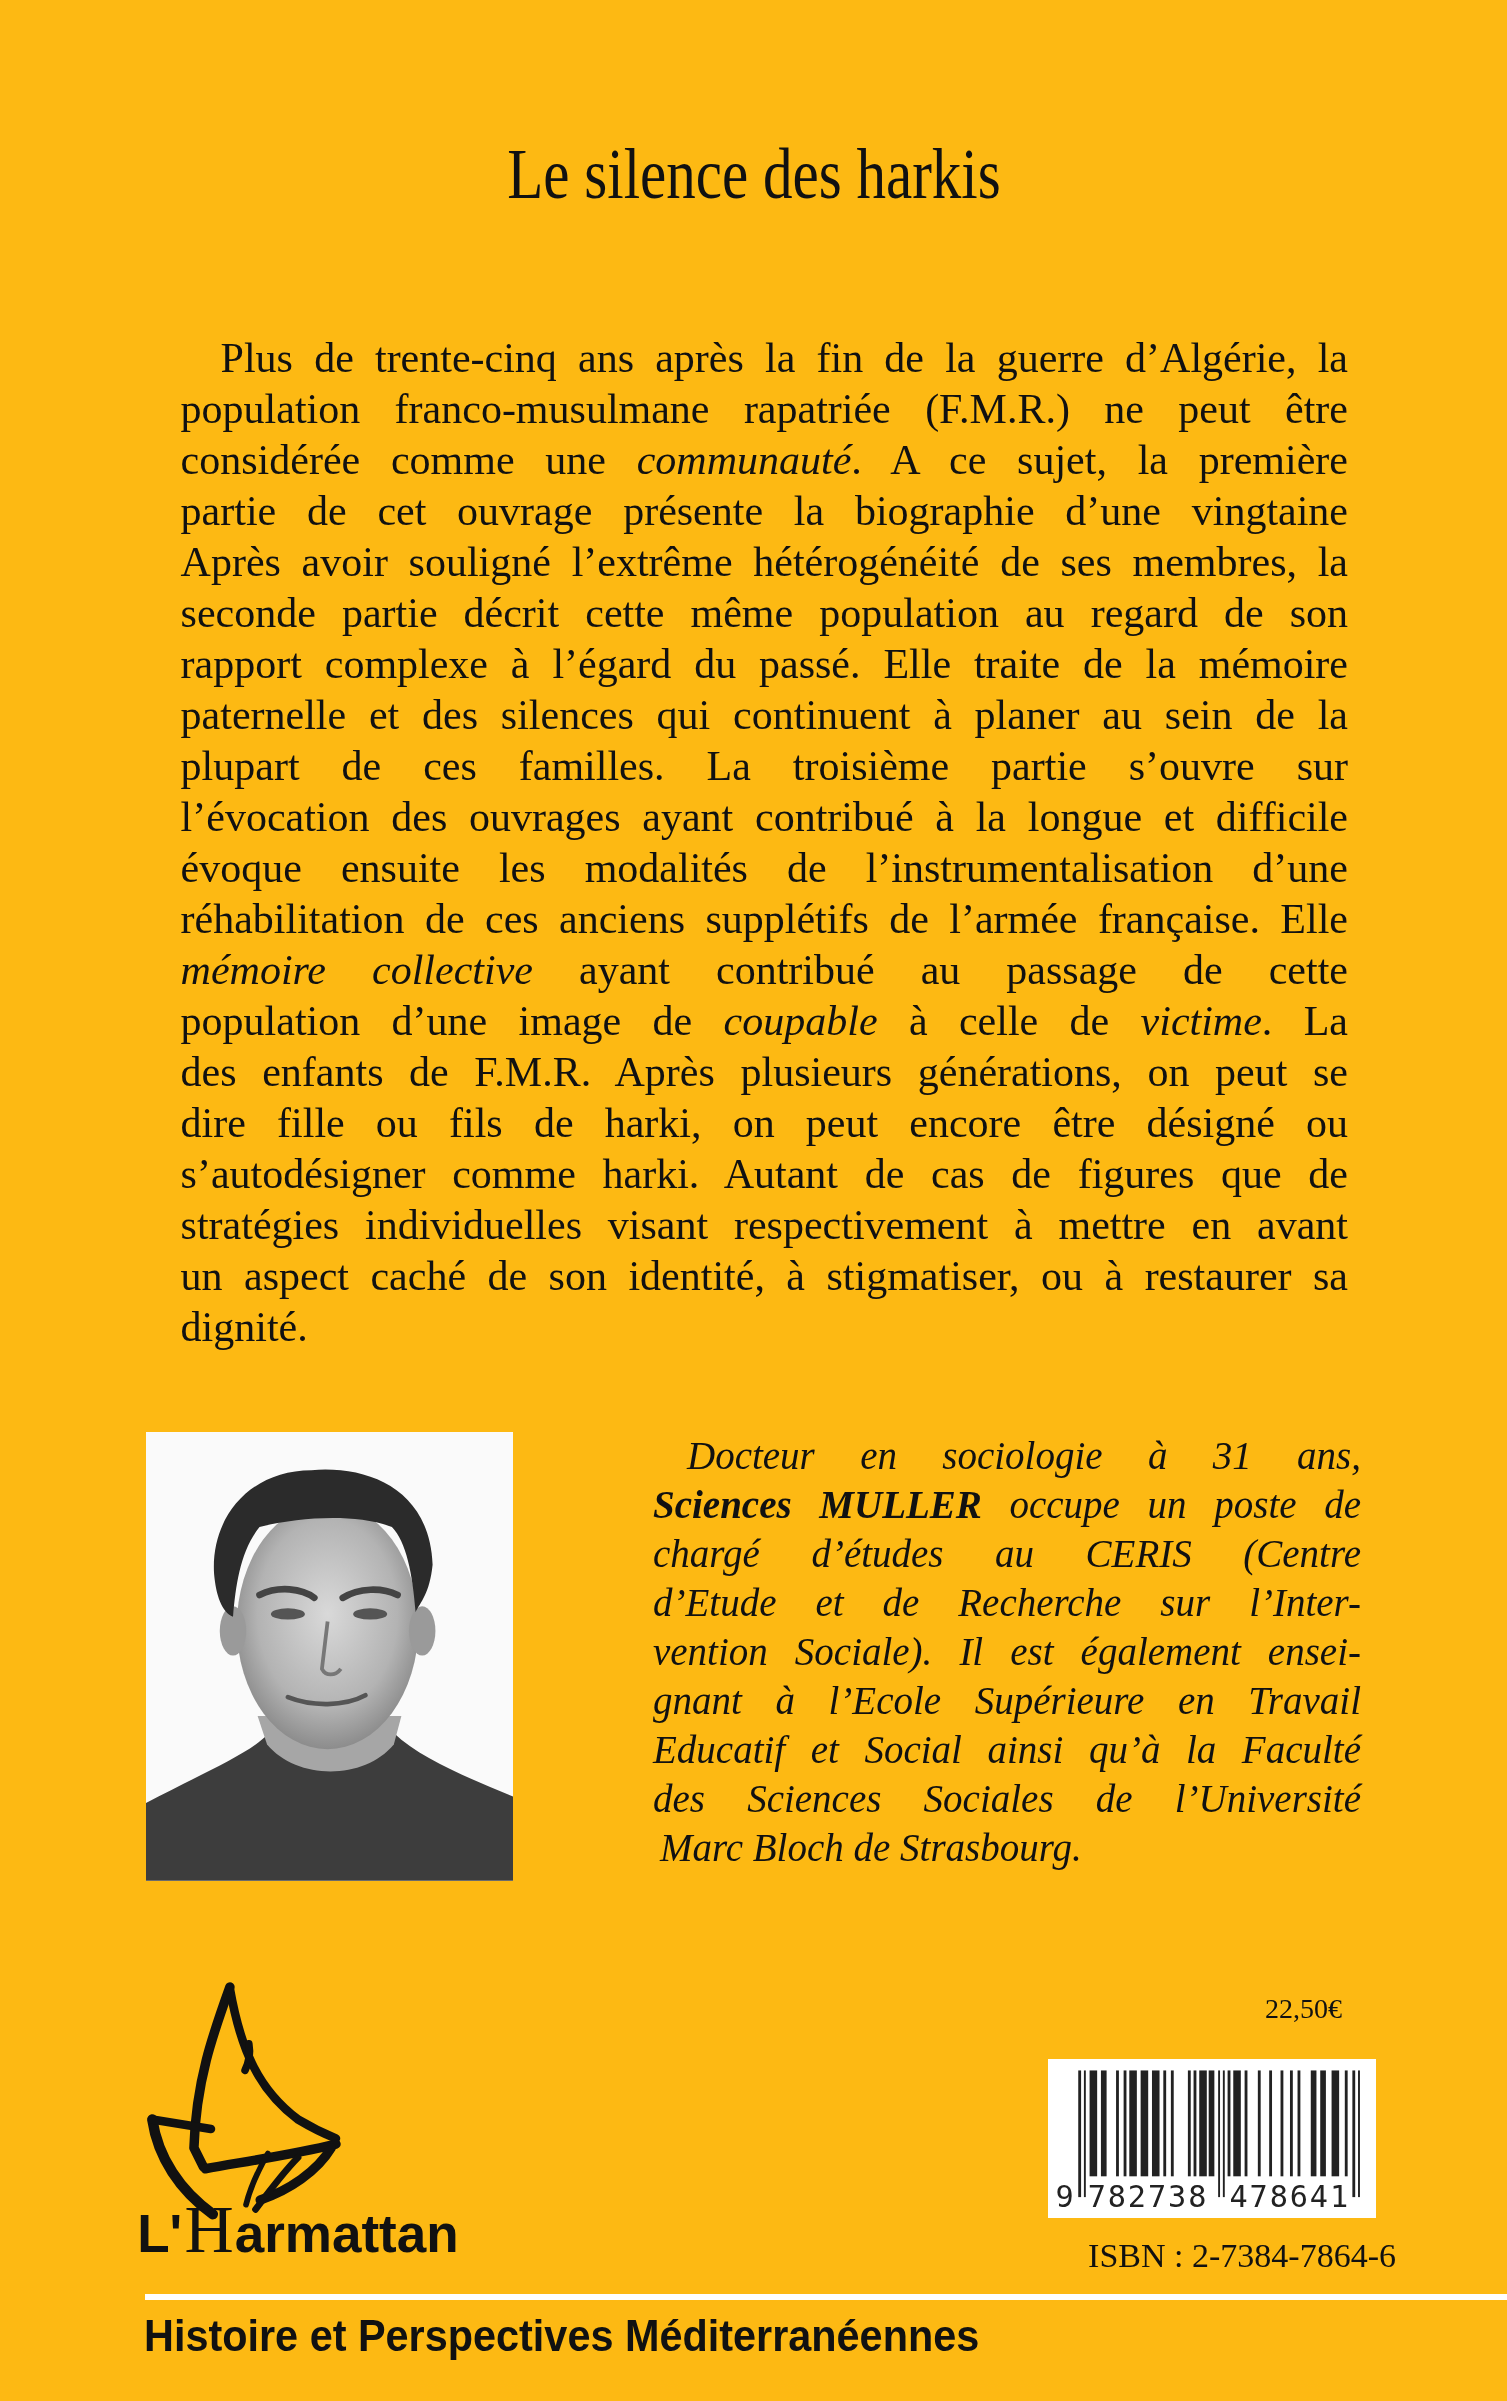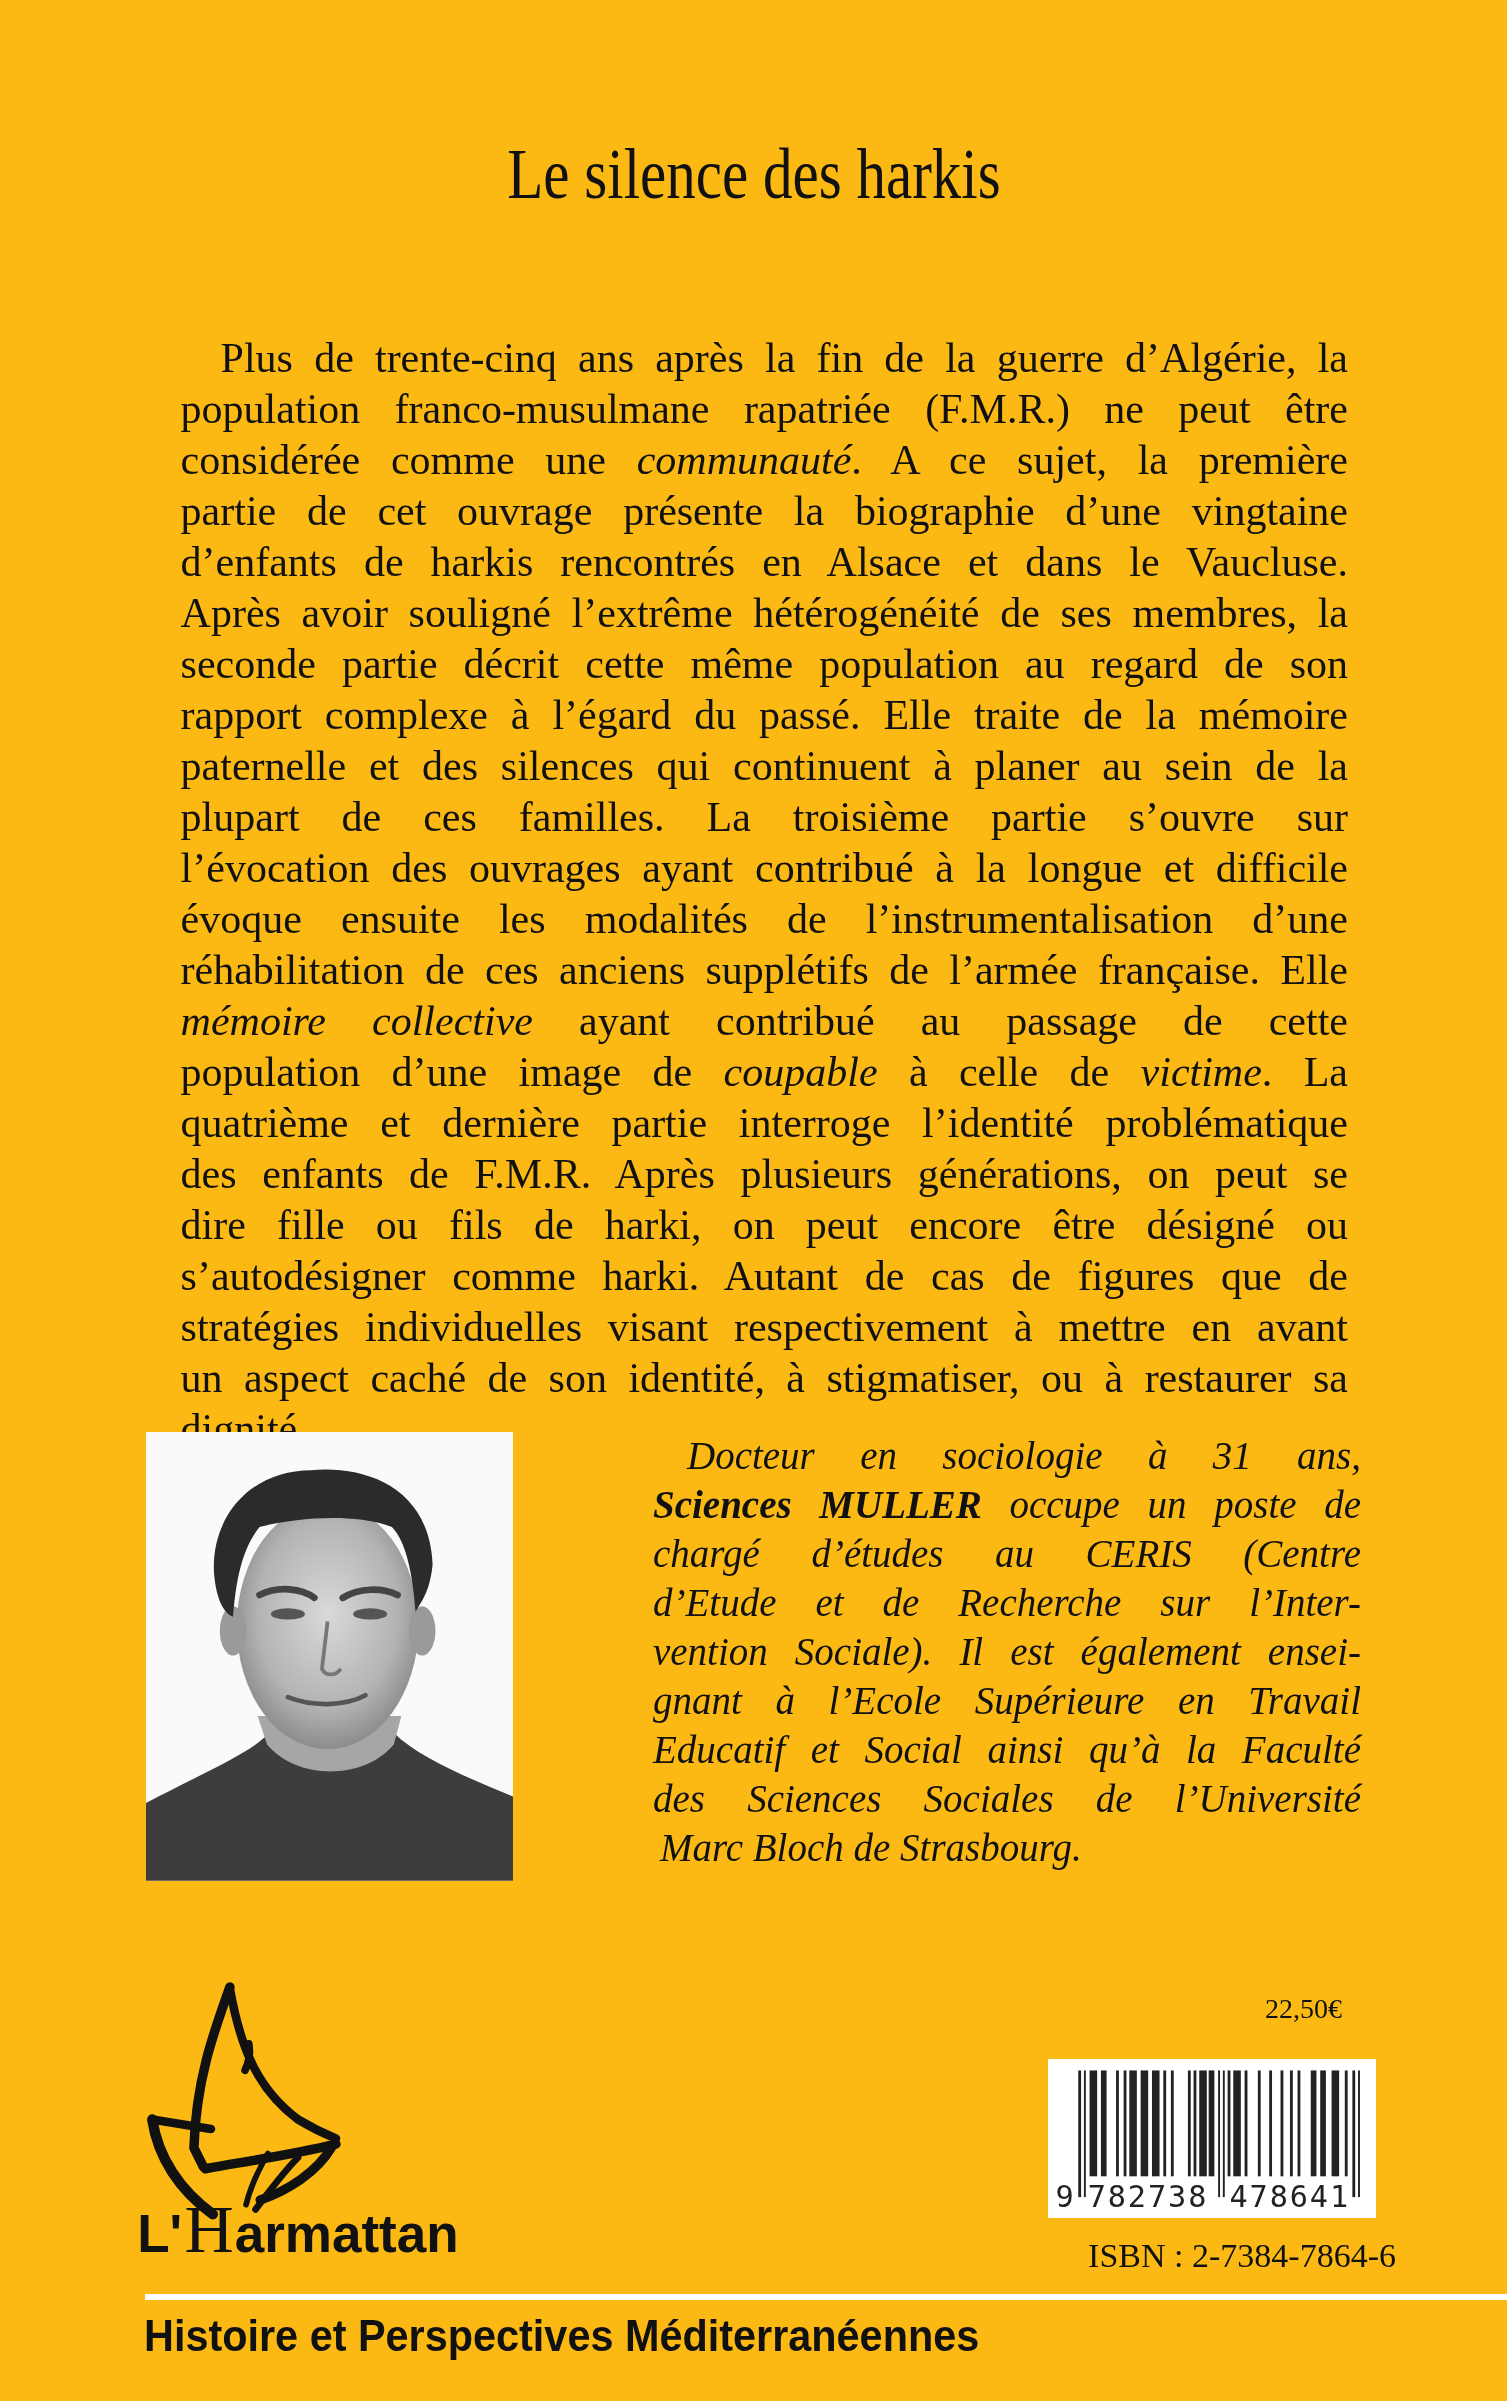--- a/index.html
+++ b/index.html
@@ -63,32 +63,30 @@
 </head>
 <body style="background: rgb(253, 185, 19);">
 
 <div class="title">Le silence des harkis</div>
 
 <div class="blurb">
   <span class="ln" style="padding-left:40px">Plus de trente-cinq ans après la fin de la guerre d’Algérie, la</span>
   <span class="ln">population franco-musulmane rapatriée (F.M.R.) ne peut être</span>
   <span class="ln"><span>considérée comme une </span><span class="it">communauté</span><span>. A ce sujet, la première</span></span>
   <span class="ln">partie de cet ouvrage présente la biographie d’une vingtaine</span>
-  <span class="ln">d’enfants de harkis rencontrés en Alsace et dans le Vaucluse.</span>
   <span class="ln">Après avoir souligné l’extrême hétérogénéité de ses membres, la</span>
   <span class="ln">seconde partie décrit cette même population au regard de son</span>
   <span class="ln">rapport complexe à l’égard du passé. Elle traite de la mémoire</span>
   <span class="ln">paternelle et des silences qui continuent à planer au sein de la</span>
   <span class="ln">plupart de ces familles. La troisième partie s’ouvre sur</span>
   <span class="ln">l’évocation des ouvrages ayant contribué à la longue et difficile</span>
   <span class="ln">évoque ensuite les modalités de l’instrumentalisation d’une</span>
   <span class="ln">réhabilitation de ces anciens supplétifs de l’armée française. Elle</span>
   <span class="ln"><span class="it">mémoire collective</span><span> ayant contribué au passage de cette</span></span>
   <span class="ln"><span>population d’une image de </span><span class="it">coupable</span><span> à celle de </span><span class="it">victime</span><span>. La</span></span>
-  <span class="ln">quatrième et dernière partie interroge l’identité problématique</span>
   <span class="ln">des enfants de F.M.R. Après plusieurs générations, on peut se</span>
   <span class="ln">dire fille ou fils de harki, on peut encore être désigné ou</span>
   <span class="ln">s’autodésigner comme harki. Autant de cas de figures que de</span>
   <span class="ln">stratégies individuelles visant respectivement à mettre en avant</span>
   <span class="ln">un aspect caché de son identité, à stigmatiser, ou à restaurer sa</span>
   <span class="ln last">dignité.</span>
 </div>
 
 <div class="photo" title="Author portrait (black and white)">
   <svg width="367" height="449" viewBox="0 0 388 474">

